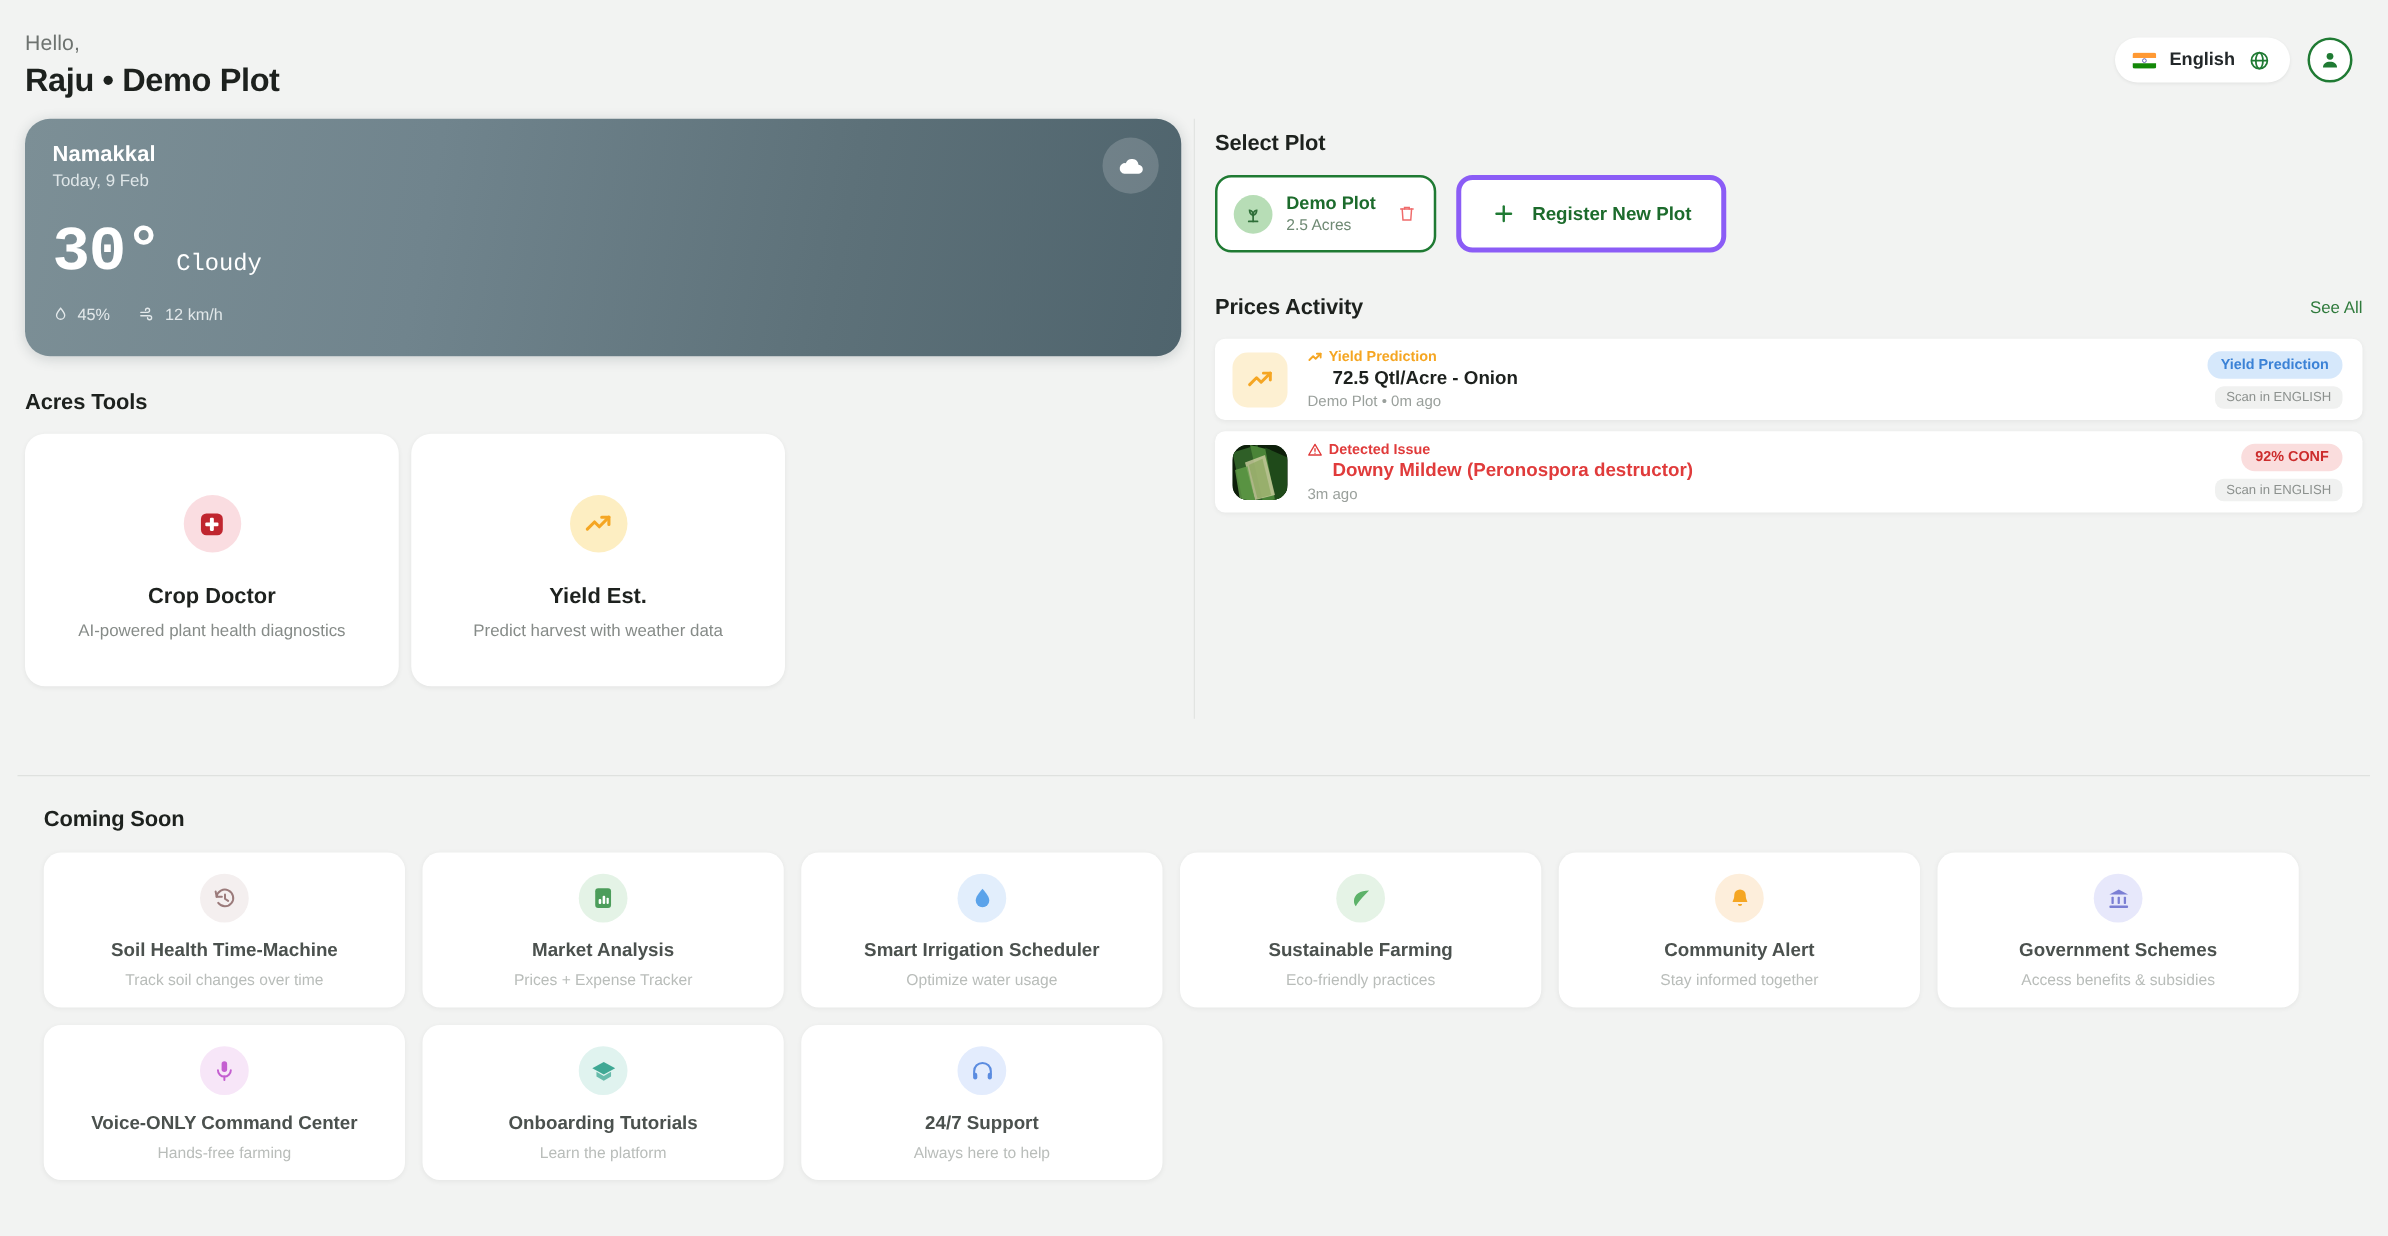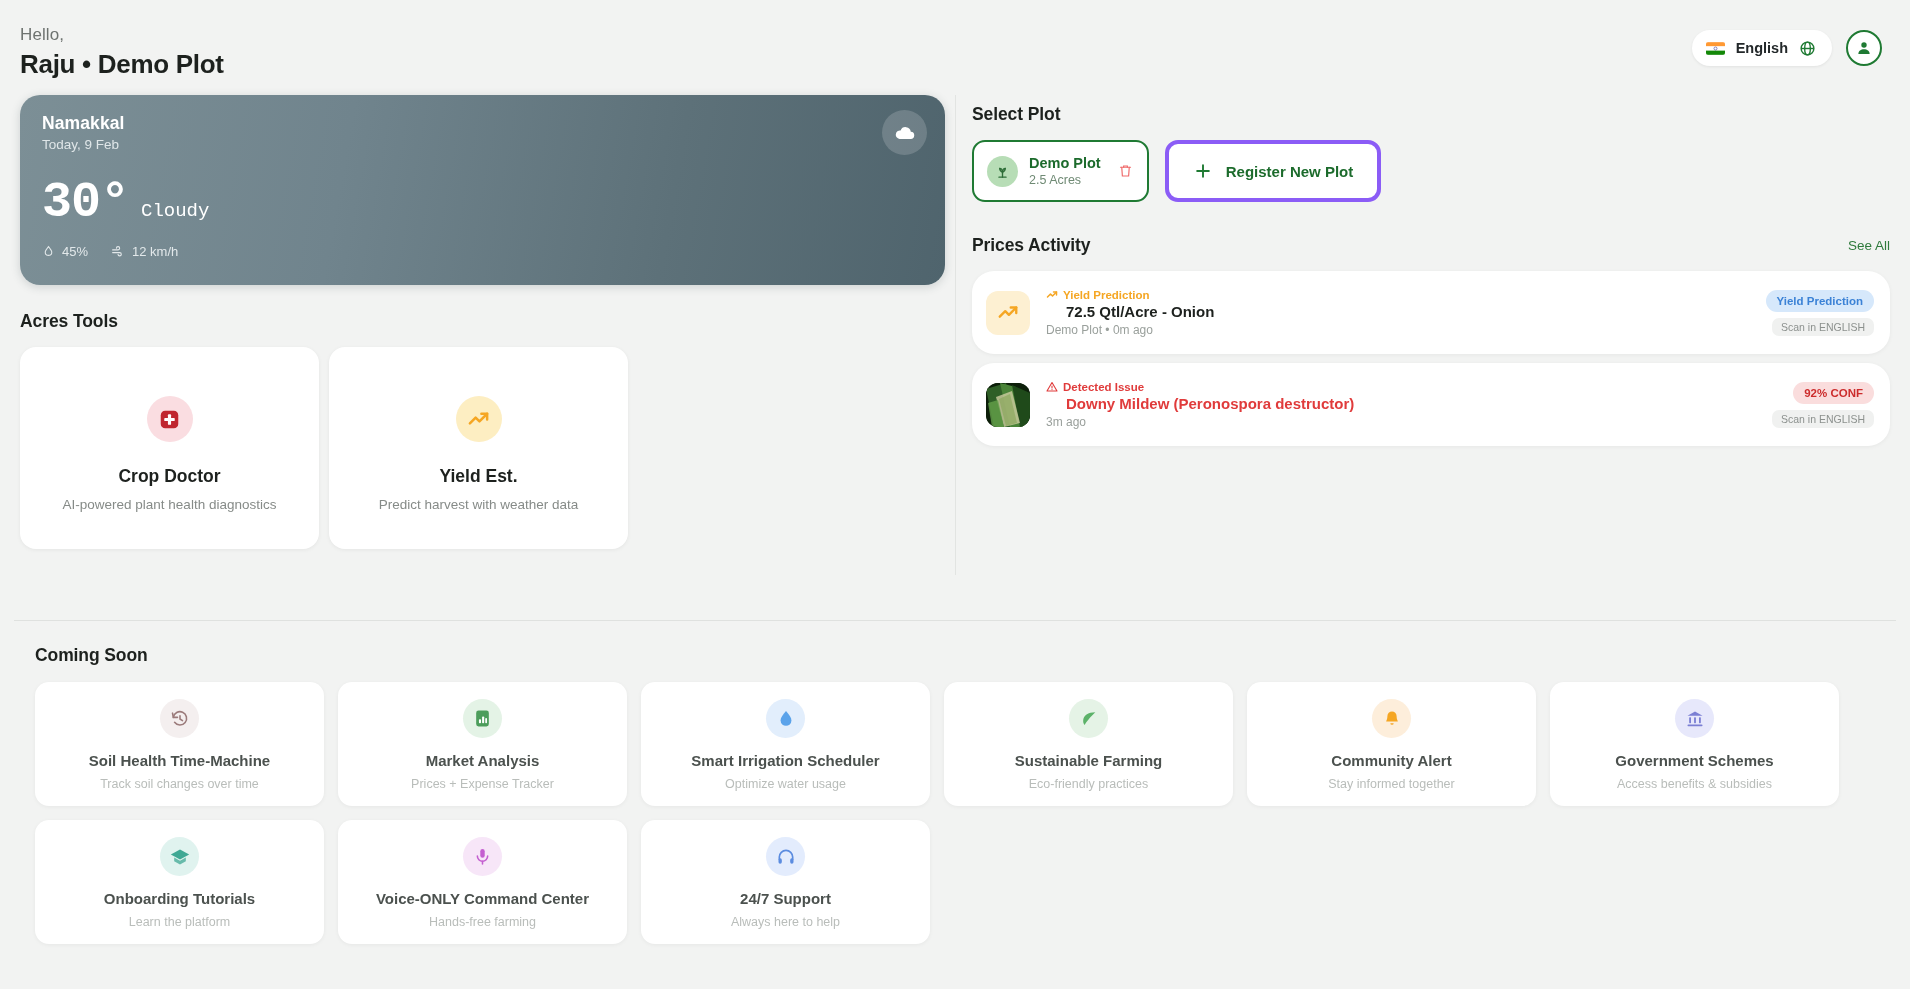--- a/index.html
+++ b/index.html
@@ -270,23 +270,23 @@
   .activity-list {
     position: absolute;
     top: 271px; left: 972px;
     width: 918px;
     display: flex;
     flex-direction: column;
     gap: 9px;
   }
   .activity-item {
     position: relative;
-    height: 83px;
+    height: 65px;
     background: #ffffff;
-    border-radius: 22px;
+    border-radius: 8px;
     box-shadow: 0 1px 4px rgba(0,0,0,.05);
     display: flex;
     align-items: center;
     padding: 0 16px 0 14px;
     cursor: pointer;
   }
   .act-thumb {
     width: 44px; height: 44px;
     border-radius: 12px;
     flex: 0 0 auto;
@@ -629,43 +629,43 @@
           <rect x="10.9" y="10" width="2.2" height="7" rx=".7"></rect>
           <rect x="16.8" y="10" width="2.2" height="7" rx=".7"></rect>
           <rect x="3" y="18.5" width="18" height="2.3" rx="1"></rect>
         </svg>
       </div>
       <div class="soon-name">Government Schemes</div>
       <div class="soon-desc">Access benefits &amp; subsidies</div>
     </div>
 
     <div class="soon-card">
-      <div class="soon-icon" style="background:#e0f3ef">
-        <svg width="20" height="20" viewBox="0 0 24 24" fill="#3fa894">
-          <path d="M12 3 L23 9 L12 15 L1 9 Z"></path>
-          <path d="M5 12.5 L12 16.5 L19 12.5 V17 L12 21 L5 17 Z" opacity=".75"></path>
-        </svg>
-      </div>
-      <div class="soon-name">Onboarding Tutorials</div>
-      <div class="soon-desc">Learn the platform</div>
-    </div>
-
-    <div class="soon-card">
       <div class="soon-icon" style="background:#f7e6f8">
         <svg width="19" height="19" viewBox="0 0 24 24" fill="none" stroke="#c45fd0" stroke-width="2" stroke-linecap="round">
           <rect x="9.2" y="2.5" width="5.6" height="11" rx="2.8" fill="#c45fd0" stroke="none"></rect>
           <path d="M5.5 11.5a6.5 6.5 0 0 0 13 0"></path>
           <line x1="12" y1="18" x2="12" y2="21.5"></line>
         </svg>
       </div>
       <div class="soon-name">Voice-ONLY Command Center</div>
       <div class="soon-desc">Hands-free farming</div>
     </div>
 
     <div class="soon-card">
+      <div class="soon-icon" style="background:#e0f3ef">
+        <svg width="20" height="20" viewBox="0 0 24 24" fill="#3fa894">
+          <path d="M12 3 L23 9 L12 15 L1 9 Z"></path>
+          <path d="M5 12.5 L12 16.5 L19 12.5 V17 L12 21 L5 17 Z" opacity=".75"></path>
+        </svg>
+      </div>
+      <div class="soon-name">Onboarding Tutorials</div>
+      <div class="soon-desc">Learn the platform</div>
+    </div>
+
+    <div class="soon-card">
       <div class="soon-icon" style="background:#e3ecfd">
         <svg width="20" height="20" viewBox="0 0 24 24" fill="none" stroke="#5b8ce0" stroke-width="2" stroke-linecap="round">
           <path d="M4 15v-3a8 8 0 0 1 16 0v3"></path>
           <rect x="3" y="13.5" width="4" height="6.5" rx="2" fill="#5b8ce0" stroke="none"></rect>
           <rect x="17" y="13.5" width="4" height="6.5" rx="2" fill="#5b8ce0" stroke="none"></rect>
         </svg>
       </div>
       <div class="soon-name">24/7 Support</div>
       <div class="soon-desc">Always here to help</div>
     </div>

